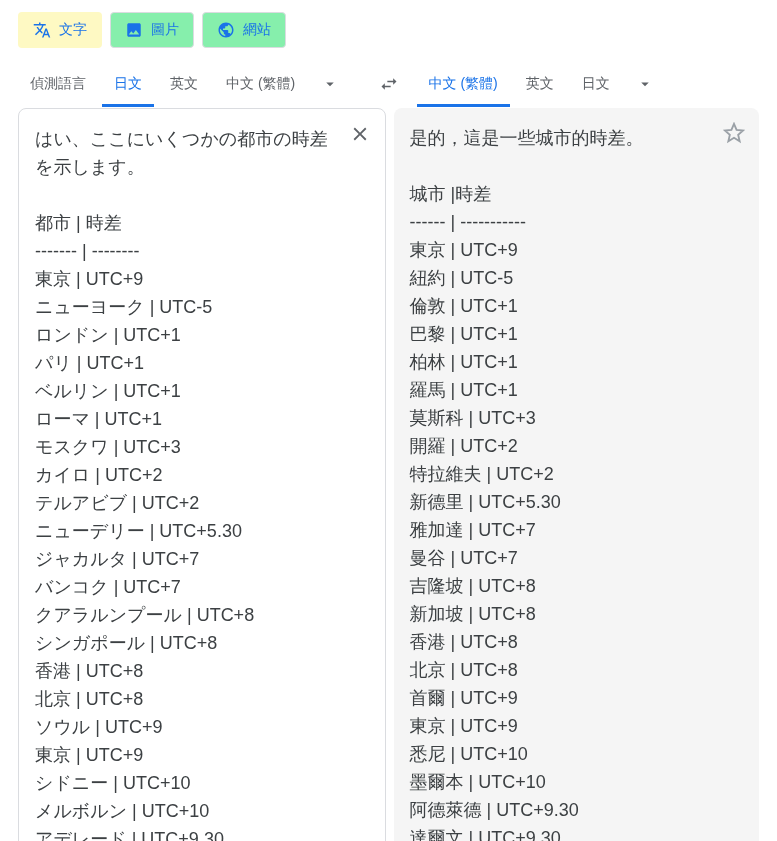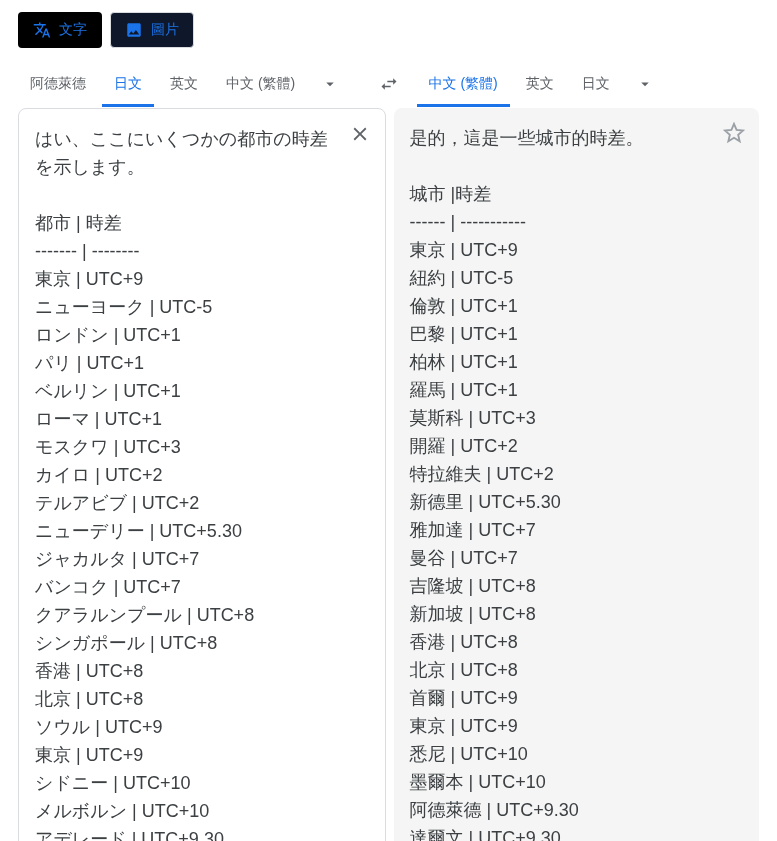--- a/index.html
+++ b/index.html
@@ -17,27 +17,27 @@
   gap: 8px;
   padding: 12px 10px;
 }
 .input-tab {
   display: flex;
   align-items: center;
   gap: 8px;
   padding: 8px 14px;
   border: 1px solid #dadce0;
   border-radius: 4px;
-  background: #0f172a;
+  background: #86efac;
   font-size: 14px;
   color: #1a73e8;
   cursor: pointer;
 }
 .input-tab.active {
-  background: #000000;
+  background: #fef9c3;
   border-color: transparent;
 }
 .input-tab .icon { display: inline-flex; }
 .lang-bar {
   display: flex;
   align-items: center;
   padding: 0 10px;
   height: 48px;
 }
 .lang-group {
@@ -116,25 +116,33 @@
       <span>文字</span>
     </div>
     <div class="input-tab">
       <span class="icon">
         <svg width="18" height="18" viewBox="0 0 24 24" fill="#1a73e8">
             <path d="M21 19V5c0-1.1-.9-2-2-2H5c-1.1 0-2 .9-2 2v14c0 1.1.9 2 2 2h14c1.1 0 2-.9 2-2zM8.5 13.5l2.5 3.01L14.5 12l4.5 6H5l3.5-4.5z"></path>
           </svg>
       </span>
       <span>圖片</span>
     </div>
+    <div class="input-tab">
+      <span class="icon">
+        <svg width="18" height="18" viewBox="0 0 24 24" fill="#1a73e8">
+            <path d="M12 2C6.48 2 2 6.48 2 12s4.48 10 10 10 10-4.48 10-10S17.52 2 12 2zm-1 17.93c-3.95-.49-7-3.85-7-7.93 0-.62.08-1.21.21-1.79L9 15v1c0 1.1.9 2 2 2v1.93zm6.9-2.54c-.26-.81-1-1.39-1.9-1.39h-1v-3c0-.55-.45-1-1-1H8v-2h2c.55 0 1-.45 1-1V7h2c1.1 0 2-.9 2-2v-.41c2.93 1.19 5 4.06 5 7.41 0 2.08-.8 3.97-2.1 5.39z"></path>
+          </svg>
+      </span>
+      <span>網站</span>
+    </div>
   </div>
 
   <div class="lang-bar">
     <div class="lang-group">
-      <div class="lang-item">阿德萊德</div>
+      <div class="lang-item">偵測語言</div>
       <div class="lang-item active">日文</div>
       <div class="lang-item">英文</div>
       <div class="lang-item">中文 (繁體)</div>
       <div class="lang-dropdown">
         <svg width="18" height="18" viewBox="0 0 24 24" fill="#5f6368">
             <path d="M7 10l5 5 5-5z"></path>
           </svg>
       </div>
     </div>
     <div class="swap-btn">

